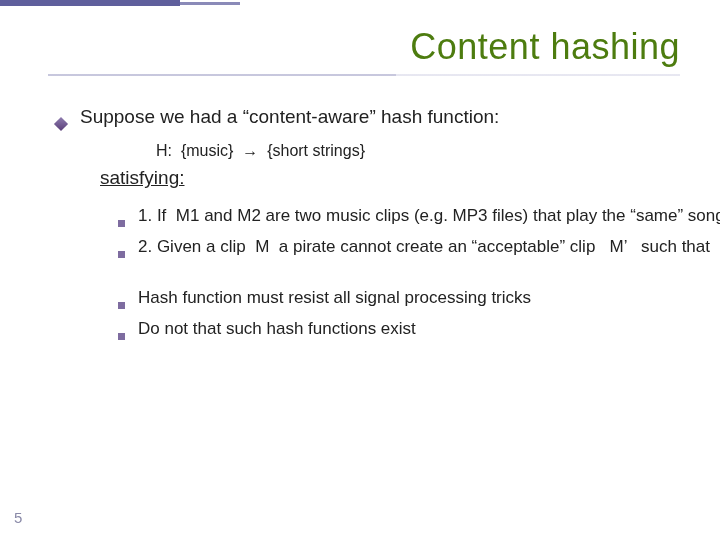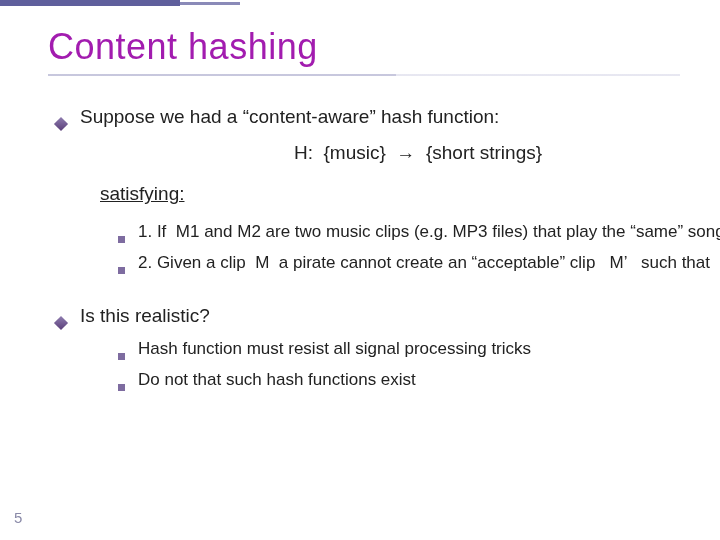--- a/index.html
+++ b/index.html
@@ -19,24 +19,25 @@
     position: absolute;
     top: 0; left: 0; right: 0;
     height: 6px;
     display: flex;
   }
   .top-accent .seg1 { width: 180px; background: #5f5f9c; height: 6px; }
   .top-accent .seg2 { width: 60px; background: #8a8ab8; height: 3px; margin-top: 1.5px; }
   .title {
     font-size: 36px;
     font-weight: 400;
-    color: #a21caf;
+    color: #4d7c0f;
     margin-top: 8px;
     margin-bottom: 6px;
     letter-spacing: 0.5px;
+    text-align: right;
   }
   .title-underline {
     height: 2px;
     background: linear-gradient(to right, #9a9ac2 0%, #9a9ac2 55%, #d4d4e6 55%, #d4d4e6 100%);
     margin-bottom: 28px;
     opacity: 0.55;
   }
   .content { padding-left: 8px; }
   .lvl1 {
     display: flex;
@@ -51,25 +52,24 @@
     padding-top: 6px;
   }
   .diamond {
     width: 10px; height: 10px;
     transform: rotate(45deg);
     background: linear-gradient(135deg, #8f7db0, #5a3e78);
     display: inline-block;
   }
   .indent-line {
     padding-left: 100px;
-    font-size: 19px;
+    font-size: 16px;
     color: #222;
     line-height: 1.35;
-    margin-bottom: 16px;
-    text-align: center;
+    margin-bottom: 4px;
   }
   .sat-line {
     padding-left: 44px;
     font-size: 19px;
     color: #222;
     line-height: 1.35;
     margin-bottom: 14px;
     text-decoration: underline;
   }
   .lvl2-wrap { padding-left: 62px; margin-bottom: 22px; }
@@ -143,24 +143,20 @@
       <div class="lvl2">
         <span class="bullet"><span class="sq"></span></span>
         <span class="nbsp">1. If  M1 and M2 are two music clips (e.g. MP3 files) that play the “same” song then                  H(M1)  =  H(M2)</span>
       </div>
       <div class="lvl2">
         <span class="bullet"><span class="sq"></span></span>
         <span class="nbsp">2. Given a clip  M  a pirate cannot create an “acceptable” clip   M’   such that       H(M)   ≠  H(M’)</span>
       </div>
     </div>
 
-    <div class="lvl1">
-      <span class="bullet"><span class="diamond"></span></span>
-      <span>Is this realistic?</span>
-    </div>
 
     <div class="lvl2-wrap" style="margin-bottom:6px;">
       <div class="lvl2">
         <span class="bullet"><span class="sq"></span></span>
         <span>Hash function must resist all signal processing tricks</span>
       </div>
       <div class="lvl2">
         <span class="bullet"><span class="sq"></span></span>
         <span>Do not that such hash functions exist</span>
       </div>

